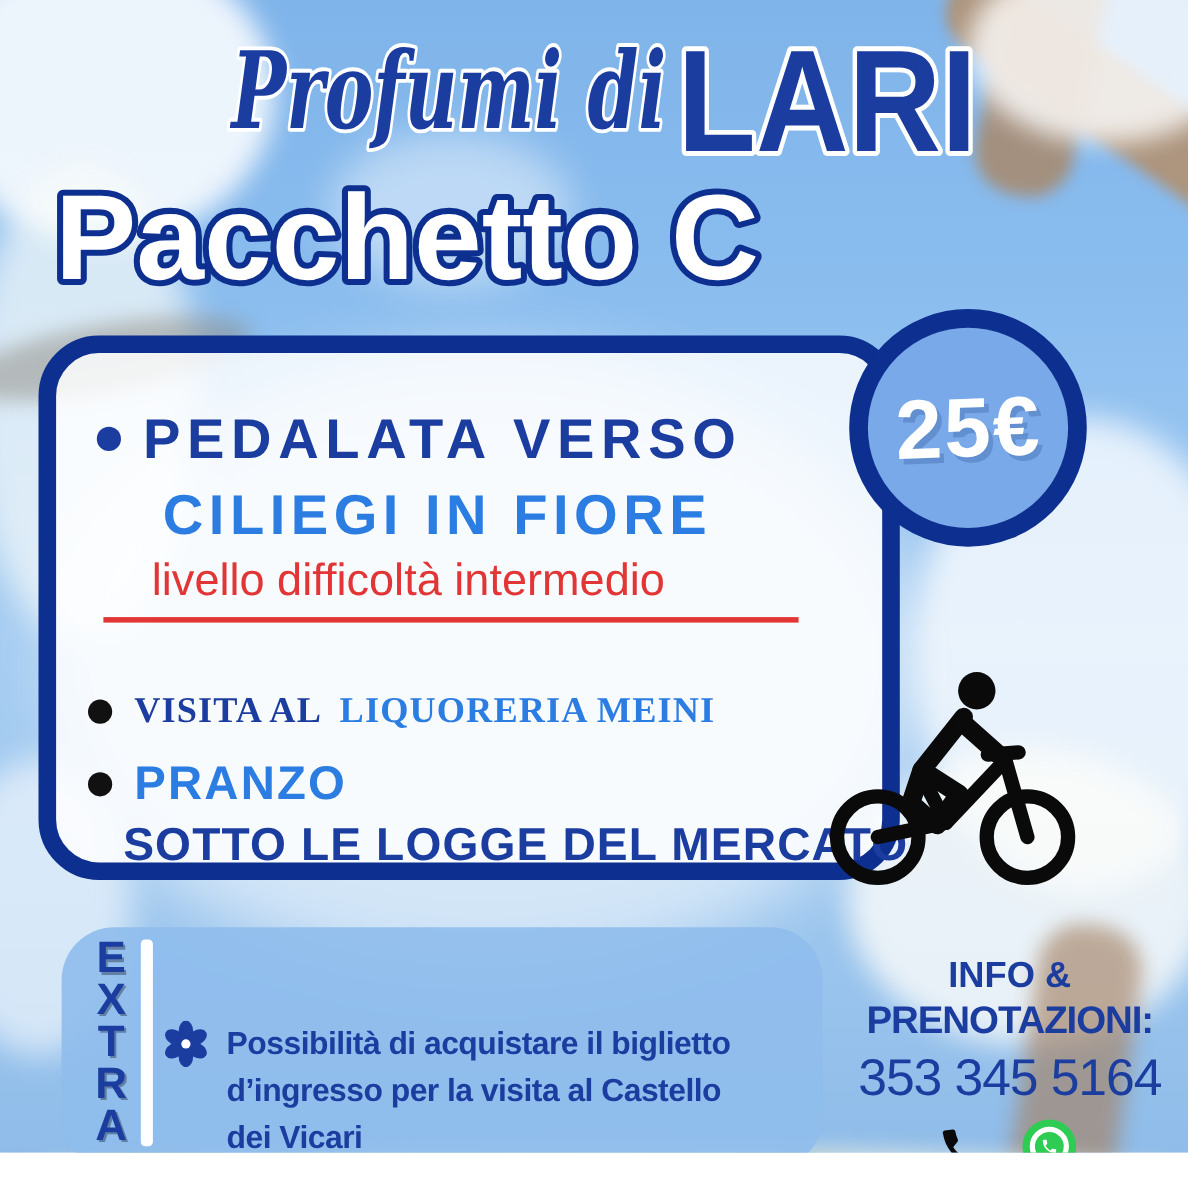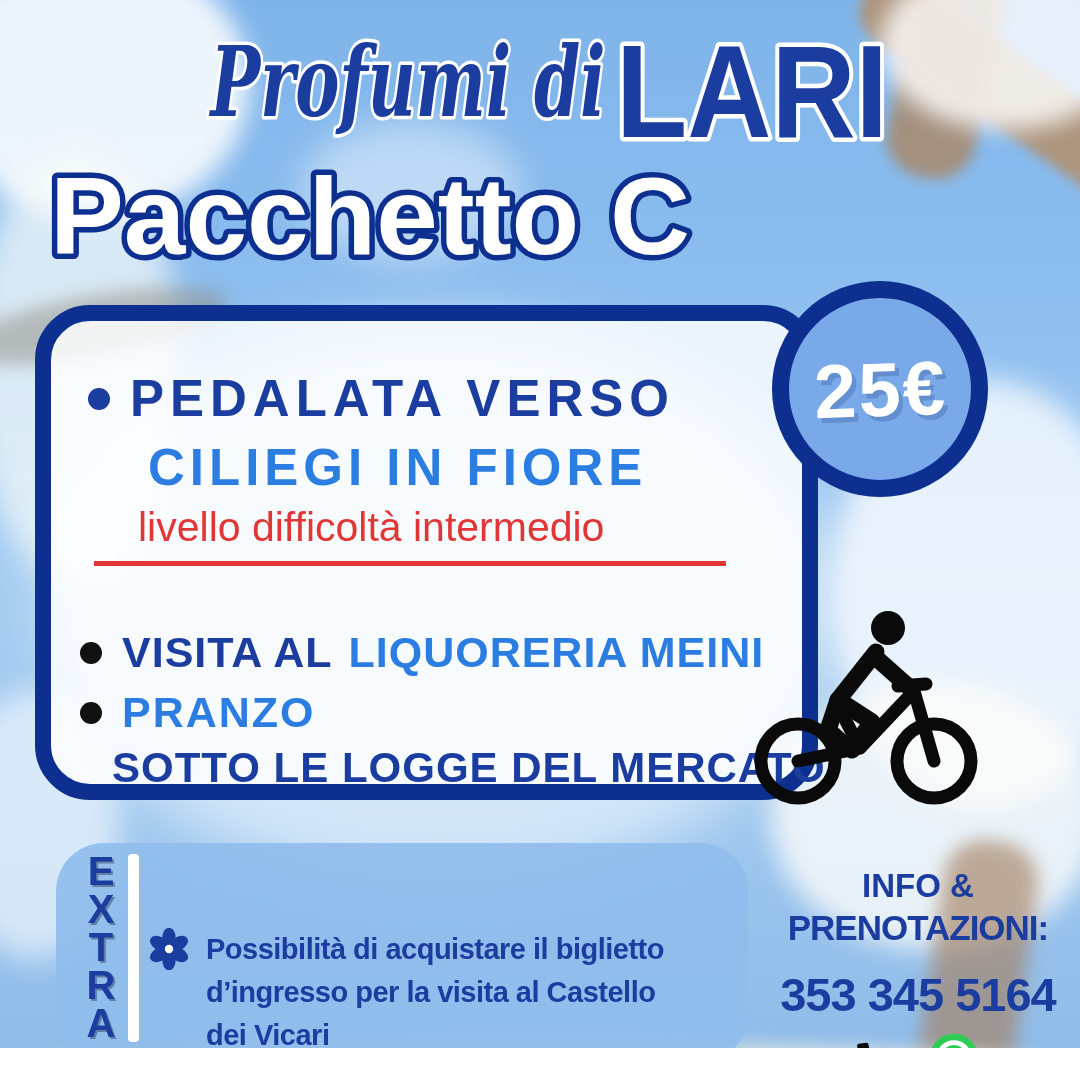--- a/index.html
+++ b/index.html
@@ -25,21 +25,21 @@
   .t-navy{color:var(--navy,#1c3da0);}
   .t-blue{color:var(--blue,#2b7de2);}
   .l1{left:88px;top:345px;}  .l1 .t-caps{font-size:51px;letter-spacing:6px;}
   .l2{left:148px;top:414px;} .l2 .t-caps{font-size:51px;letter-spacing:5px;}
   .l3{
     position:absolute;left:94px;top:476px;width:632px;
     border-bottom:5px solid var(--red,#e23535);
     padding:0 0 10px 44px;box-sizing:border-box;
     font-size:41px;font-weight:500;color:var(--red,#e23535);white-space:nowrap;margin-top:28px;
   }
-  .l4{left:80px;top:604px;} .l4 .t-caps{font-size:43px;letter-spacing:1px;}
+  .l4{left:80px;top:604px;} .l4 .t-caps{font-size:33px;letter-spacing:1px;font-family:Liberation Serif, serif;}
   .l5{left:80px;top:664px;} .l5 .t-caps{font-size:43px;letter-spacing:2px;}
   .l6{left:112px;top:720px;}.l6 .t-caps{font-size:42px;letter-spacing:1px;}
   
   .badge{
     position:absolute;left:772px;top:281px;width:216px;height:216px;border-radius:50%;
     background:var(--badge-fill,#79a9e8);
     border:17px solid var(--navy-dark,#0d2f8f);box-sizing:border-box;
     display:flex;align-items:center;justify-content:center;
   }
   .badge span{
@@ -61,21 +61,21 @@
   .extra-row .txt{
     margin-left:16px;font-size:29px;font-weight:bold;letter-spacing:-0.5px;
     color:var(--navy,#1c3da0);line-height:43px;
   }
   .er1{left:148px;top:852px;}
   .er2{left:148px;top:928px;}
   
   .contact{position:absolute;left:780px;top:866px;width:276px;text-align:center;color:var(--navy,#1c3da0);}
   .contact .c1{font-size:33px;font-weight:bold;line-height:40px;}
   .contact .c2{font-size:35px;font-weight:bold;letter-spacing:-1px;line-height:44px;}
-  .contact .phone{font-size:47px;font-weight:bold;letter-spacing:-1px;line-height:54px;margin-top:18px;}
+  .contact .phone{font-size:47px;font-weight:normal;letter-spacing:-1px;line-height:54px;margin-top:2px;}
   .contact .icons{display:flex;justify-content:center;align-items:center;gap:20px;margin-top:8px;}
   .title-svg{position:absolute;left:0;top:0;}
   .cyclist{position:absolute;left:748px;top:598px;}
 </style>
 </head>
 <body>
 
 <div class="poster">
 
   <div>

